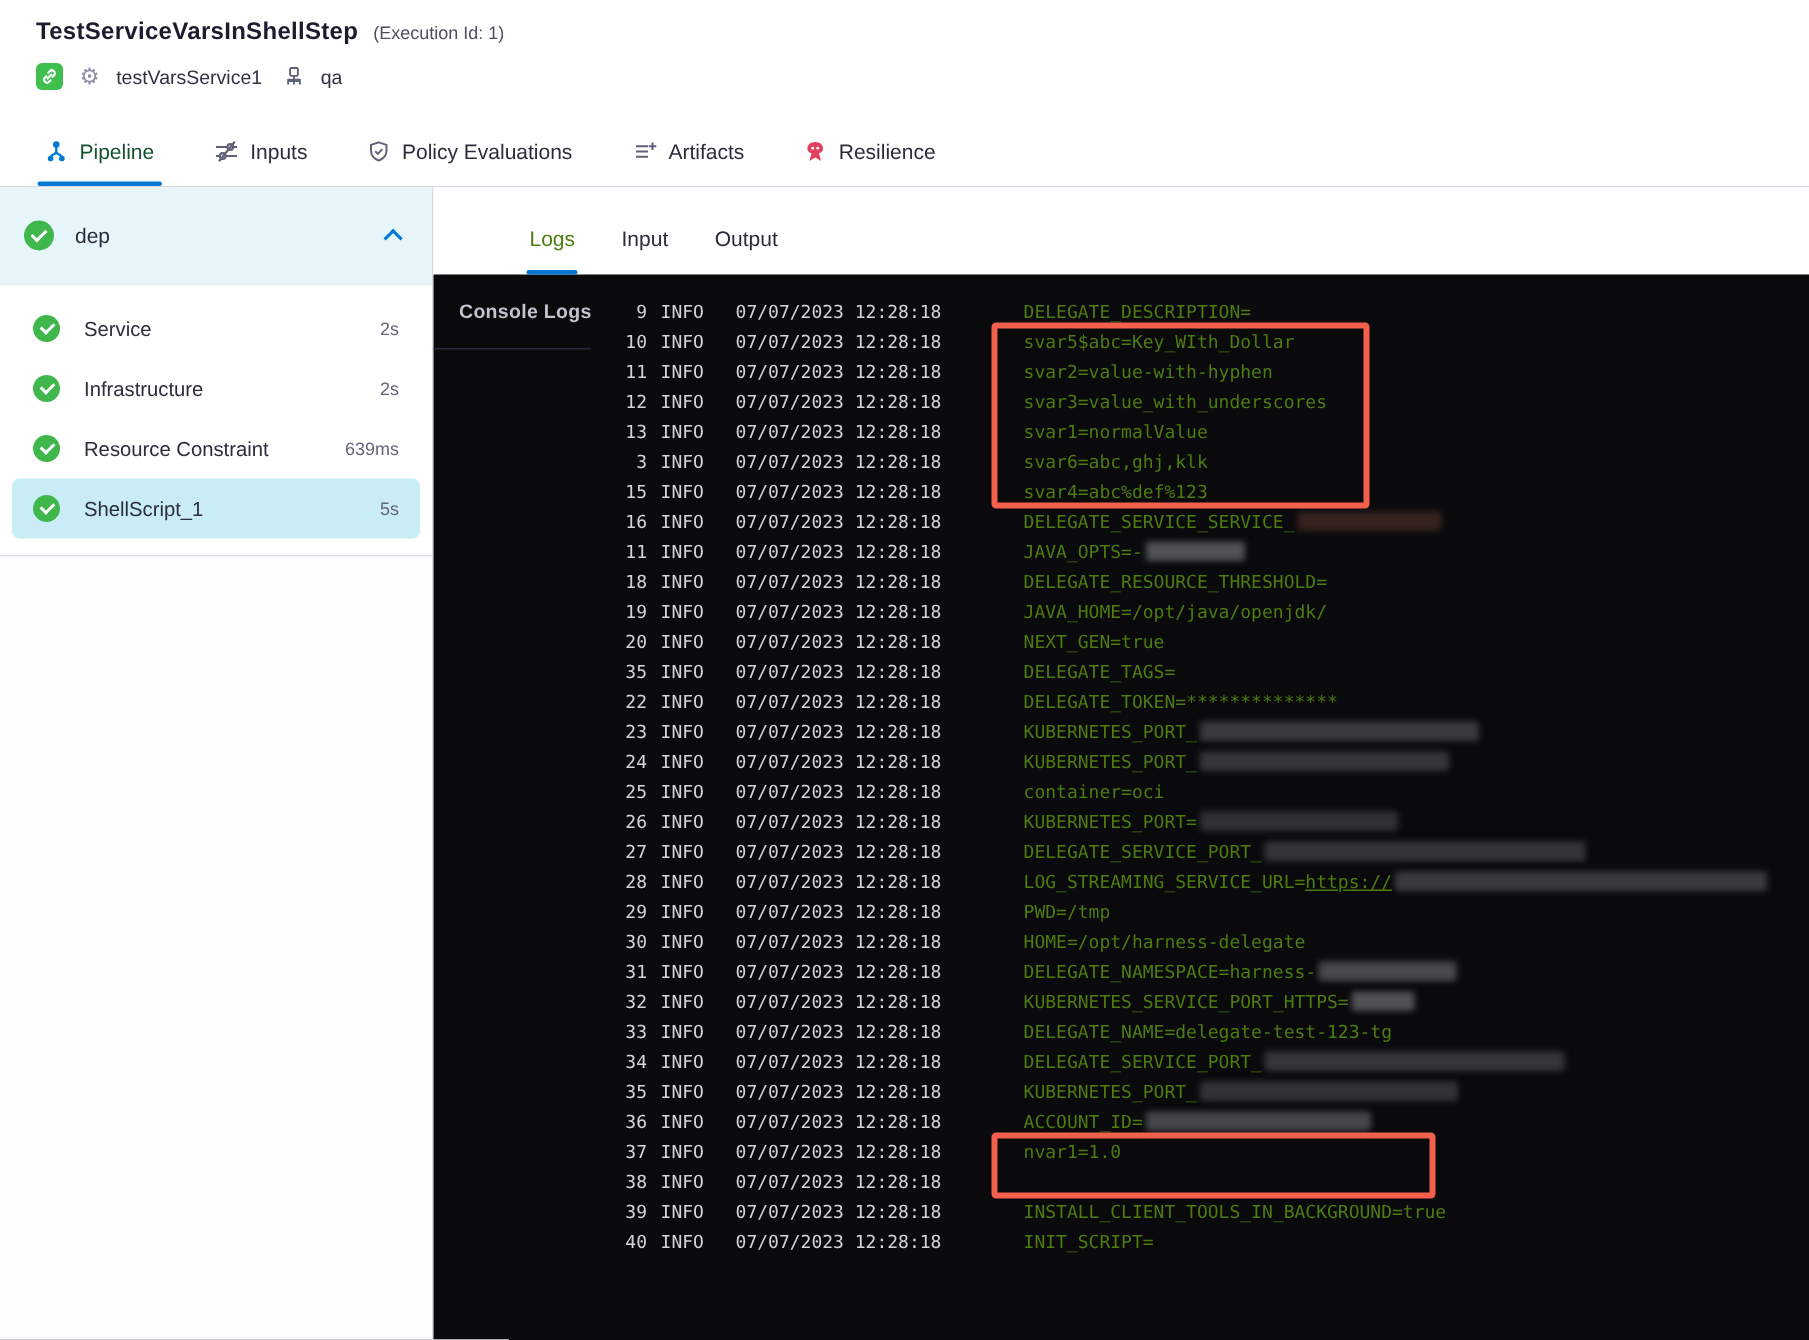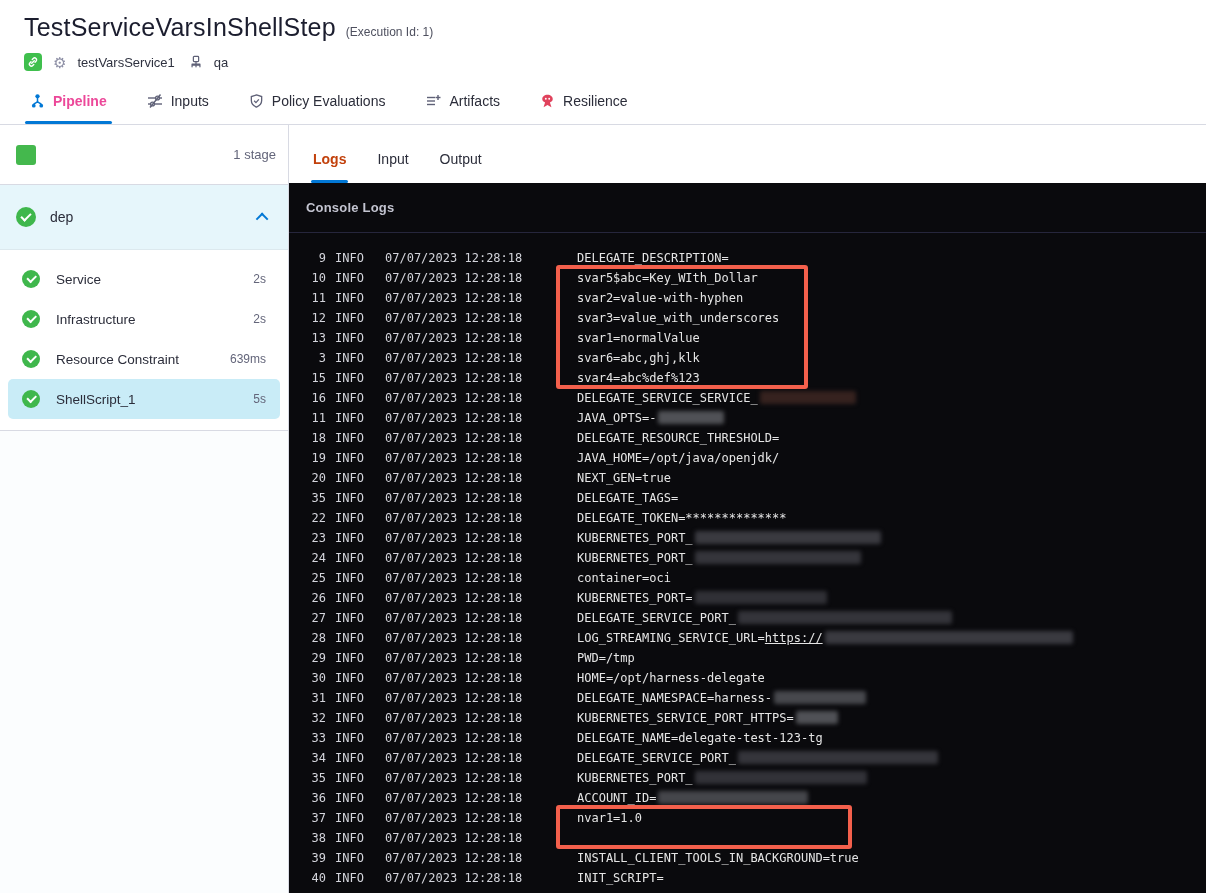--- a/index.html
+++ b/index.html
@@ -4,35 +4,35 @@
 <style>
   * { margin:0; padding:0; box-sizing:border-box; }
   html,body { background:#e9eaee; }
   .app {
     position:relative; width:1206px; height:893px; background:#fff;
     font-family:"Liberation Sans", sans-serif; overflow:hidden;
   }
   
   .hdr { height:78px; padding:13px 24px 0 24px; background:#fff; }
   .hdr-title-row { display:flex; align-items:baseline; gap:10px; }
-  .title { font-size:25px; font-weight:400; color:#1b1d2e; letter-spacing:.2px; }
+  .title { font-size:16px; font-weight:700; color:#1b1d2e; letter-spacing:.2px; }
   .execid { font-size:12px; color:#4e505f; }
   .hdr-sub { display:flex; align-items:center; gap:11px; margin-top:11px; }
   .svc-badge { width:18px; height:18px; border-radius:4px; background:#3fbf4d;
     display:flex; align-items:center; justify-content:center; }
   .gear { color:#8e90a6; font-size:15px; line-height:1; }
   .svc-name,.env-name { font-size:13px; color:#2f3240; }
   .env-ic { display:flex; margin-left:3px; }
   
   .tabbar { height:47px; border-bottom:1px solid #d8dae3; display:flex;
     align-items:center; padding-left:30px; gap:40px; background:#fff; }
   .tab { display:flex; align-items:center; gap:8px; position:relative; height:100%;
     font-size:14px; color:#2b2d3a; cursor:pointer; }
   .tab .ticon { display:flex; }
-  .tab.active { color:#ec4899; font-weight:700; }
+  .tab.active { color:#14532d; font-weight:400; }
   .tab.active::after { content:""; position:absolute; left:-5px; right:-5px; bottom:0;
     height:3px; border-radius:2px; background:#0278d5; }
   
   .main { display:flex; height:768px; }
   .sidebar { width:289px; flex:none; border-right:1px solid #d8dae3;
     background:#fbfdfe; display:flex; flex-direction:column; }
   .stage-hdr { height:60px; background:#fff; border-bottom:1px solid #d8dae3;
     display:flex; align-items:center; padding:0 12px 0 16px; flex:none; }
   .stage-square { width:20px; height:20px; border-radius:3px; background:#44b84d; }
   .stage-count { margin-left:auto; font-size:13px; color:#63657a; }
@@ -52,34 +52,34 @@
   .step { height:40px; margin:0 8px; padding:0 14px; display:flex; align-items:center;
     gap:16px; border-radius:5px; font-size:13.5px; color:#2b2d3a; cursor:pointer; }
   .step .dur { margin-left:auto; font-size:12px; color:#63657a; }
   .step.selected { background:#c9ecf7; }
   .sidebar-rest { flex:1; background:#fbfdfe; }
   
   .rpanel { flex:1; display:flex; flex-direction:column; min-width:0; }
   .logtabs { height:58px; background:#fff; display:flex; align-items:flex-end;
     gap:31px; padding-left:24px; flex:none; }
   .ltab { font-size:14px; color:#2b2d3a; padding-bottom:16px; position:relative; cursor:pointer; }
-  .ltab.active { font-weight:700; color:#c2410c; }
+  .ltab.active { font-weight:400; color:#4d7c0f;margin-left:40px; }
   .ltab.active::after { content:""; position:absolute; left:-2px; right:-2px; bottom:0;
     height:3px; border-radius:2px; background:#0278d5; }
-  .console { flex:1; background:#0a0a0d; display:flex; flex-direction:column; min-height:0; }
+  .console { flex:1; background:#0a0a0d; display:flex; flex-direction:row; min-height:0; }
   .console-hdr { height:50px; flex:none; border-bottom:1px solid #26263c; display:flex;
     align-items:center; padding-left:17px; font-size:13px; font-weight:700;
     color:#c3c4d0; letter-spacing:.2px; }
   .loglist { position:relative; flex:1; padding-top:15px; overflow:hidden;
     font-family:"DejaVu Sans Mono", monospace; font-size:12px; }
   .lrow { height:20px; line-height:20px; display:flex; white-space:pre; color:#d4d5dc; }
   .lnum { width:37px; text-align:right; flex:none; }
   .llvl { width:50px; margin-left:9px; flex:none; }
   .lts  { width:140px; flex:none; }
-  .lmsg { margin-left:52px; color:#e5e5e5; }
+  .lmsg { margin-left:52px; color:#4d7c0f; }
   .redact { display:inline-block; height:13px; border-radius:2px;
     filter:blur(2px); vertical-align:-2px; margin-left:2px; }
   .llink { text-decoration:underline; cursor:pointer; }
   .hbox { position:absolute; border:4px solid #f4604c; border-radius:3px;
     pointer-events:none; }
 </style>
 </head>
 <body>
 
 <div class="app">
@@ -162,24 +162,20 @@
             <circle cx="6.2" cy="5.6" r="1" fill="#fff"></circle>
             <circle cx="9.8" cy="5.6" r="1" fill="#fff"></circle>
           </svg>
         </span>
         <span>Resilience</span>
       </div>
     </div>
 
   <div class="main">
     <div class="sidebar">
-      <div class="stage-hdr">
-        <span class="stage-square"></span>
-        <span class="stage-count">1 stage</span>
-      </div>
       <div class="dep-row">
         <span class="check"></span>
         <span class="dep-label">dep</span>
         <span class="chev-up"></span>
       </div>
       <div class="steps">
           <div class="step">
             <span class="check small"></span>
             <span>Service</span>
             <span class="dur">2s</span>

